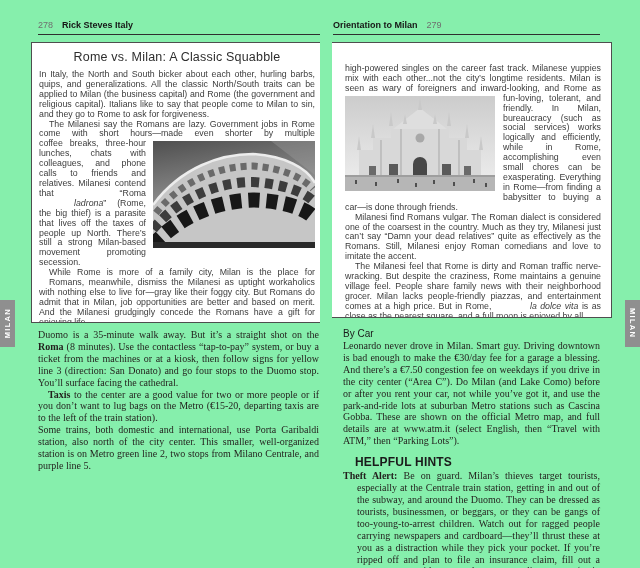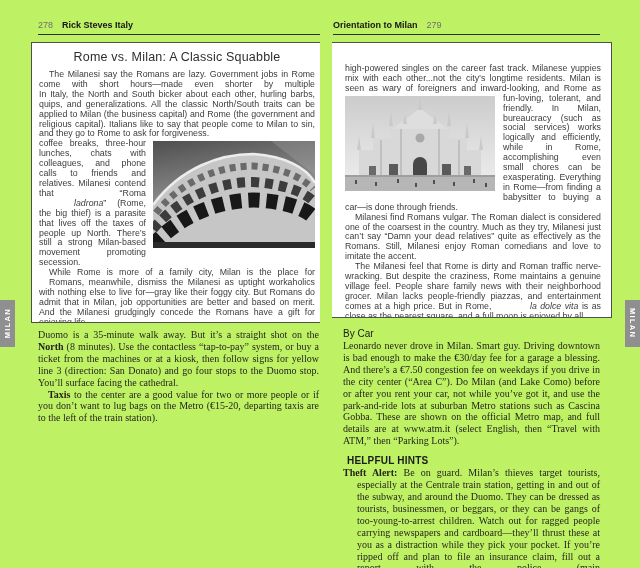--- a/index.html
+++ b/index.html
@@ -1,18 +1,18 @@
 <!DOCTYPE html>
 <html><head>
 <meta charset="utf-8">
 <style>
   * { box-sizing: border-box; }
   html,body { margin:0; padding:0; background:#ffffff; }
   .spread {
-    position:relative; width:640px; height:568px; background:#bef264;
+    position:relative; width:640px; height:568px; background:#86efac;
     font-family:"Liberation Sans", sans-serif;
   }
 
   
   .hdr { position:absolute; top:20px; border-bottom:1px solid #2f2f2f; padding-bottom:4px; font-size:9px; line-height:10px; }
   .hdr-l { left:38px; width:282px; text-align:left; }
   .hdr-r { left:333px; width:267px; text-align:left; }
   .pnum { color:#6f6f6f; }
   .htitle { font-weight:bold; color:#161616; }
   .hdr-l .htitle { margin-left:9px; }
@@ -33,21 +33,21 @@
   .duomo { float:left;  width:150px; height:95px;  margin:2px 8px 3px 0; }
   .photo svg { display:block; width:100%; height:100%; }
 
   
   .main { position:absolute; }
   .main-l { left:38px;  top:329px; width:281px; }
   .main-r { left:343px; top:323px; width:257px; }
   .sp { margin:0; font-family:"Liberation Serif", serif; font-size:10px; line-height:11.9px; color:#221f1c; text-align:justify; }
   .sp b { font-weight:bold; }
   h3.subhead { margin:5px 0 1px; font-size:10px; font-weight:normal; color:#1a1a1a; font-family:"Liberation Sans",sans-serif; }
-  h2.hh { margin:8px 4px 1px; font-size:10px; font-weight:bold; color:#1a1a1a; letter-spacing:.2px; font-family:"Liberation Sans",sans-serif; }
+  h2.hh { margin:8px 12px 1px; font-size:12px; font-weight:bold; color:#1a1a1a; letter-spacing:.2px; font-family:"Liberation Sans",sans-serif; }
   .hang { padding-left:14px; text-indent:-14px; }
 
   
   .tab { position:absolute; top:300px; width:15px; height:47px; background:#8f8f8f;
          display:flex; align-items:center; justify-content:center; }
   .tab-l { left:0; }
   .tab-r { left:625px; }
   .tabtxt { writing-mode:vertical-rl; color:#ffffff; font-weight:bold; font-size:7.5px; letter-spacing:1.3px; }
   .tab-l .tabtxt { transform:rotate(180deg); }
 </style>
@@ -59,22 +59,22 @@
   <header class="hdr hdr-l">
     <span class="pnum">278</span><span class="htitle">Rick Steves Italy</span>
   </header>
 
   <header class="hdr hdr-r">
     <span class="htitle">Orientation to Milan</span><span class="pnum">279</span>
   </header>
 
   <section class="box box-l">
     <h1 class="boxtitle">Rome vs. Milan: A Classic Squabble</h1>
+    <p class="bp">In Italy, the North and South bicker about each other, hurling barbs, quips, and generalizations. All the classic North/South traits can be applied to Milan (the business capital) and Rome (the government and religious capital). Italians like to say that people come to Milan to sin, and they go to Rome to ask for forgiveness.</p>
     <p class="bp ind cont">The Milanesi say the Romans are lazy. Government jobs in Rome come with short hours—made even shorter by multiple</p>
-    <p class="bp">In Italy, the North and South bicker about each other, hurling barbs, quips, and generalizations. All the classic North/South traits can be applied to Milan (the business capital) and Rome (the government and religious capital). Italians like to say that people come to Milan to sin, and they go to Rome to ask for forgiveness.</p>
 
     <figure class="photo colo">
       <svg viewBox="0 0 162 107" preserveAspectRatio="none">
         <defs>
           <linearGradient id="csky" x1="0" y1="0" x2="0.25" y2="1">
             <stop offset="0" stop-color="#4f4f4f"></stop>
             <stop offset="0.55" stop-color="#8b8b8b"></stop>
             <stop offset="1" stop-color="#b2b2b2"></stop>
           </linearGradient>
         </defs>
@@ -145,22 +145,23 @@
         </g>
       </svg>
     </figure>
 
     <p class="bp">fun-loving, tolerant, and friendly. In Milan, bureaucracy (such as social services) works logically and efficiently, while in Rome, accomplishing even small chores can be exasperating. Everything in Rome—from finding a babysitter to buying a car—is done through friends.</p>
     <p class="bp ind">Milanesi find Romans vulgar. The Roman dialect is considered one of the coarsest in the country. Much as they try, Milanesi just can’t say “Damn your dead relatives” quite as effectively as the Romans. Still, Milanesi enjoy Roman comedians and love to imitate the accent.</p>
     <p class="bp ind"><span>The Milanesi feel that Rome is dirty and Roman traffic nerve-wracking. But despite the craziness, Rome maintains a genuine village feel. People share family news with their neighborhood grocer. Milan lacks people-friendly piazzas, and entertainment comes at a high price. But in Rome, </span><i>la dolce vita</i><span> is as close as the nearest square, and a full moon is enjoyed by all.</span></p>
   </section>
 
   <section class="main main-l">
-    <p class="sp"><span>Duomo is a 35-minute walk away. But it’s a straight shot on the </span><b>North</b><span> (8 minutes). Use the contactless “tap-to-pay” system, or buy a ticket from the machines or at a kiosk, then follow signs for yellow line 3 (direction: San Donato) and go four stops to the Duomo stop. You’ll surface facing the cathedral.</span></p>
+    <p class="sp"><span>Duomo is a 35-minute walk away. But it’s a straight shot on the </span><b>Roma</b><span> (8 minutes). Use the contactless “tap-to-pay” system, or buy a ticket from the machines or at a kiosk, then follow signs for yellow line 3 (direction: San Donato) and go four stops to the Duomo stop. You’ll surface facing the cathedral.</span></p>
     <p class="sp ind"><b>Taxis</b><span> to the center are a good value for two or more people or if you don’t want to lug bags on the Metro (€15-20, departing taxis are to the left of the train station).</span></p>
+    <p class="sp">Some trains, both domestic and international, use Porta Garibaldi station, also north of the city center. This smaller, well-organized station is on Metro green line 2, two stops from Milano Centrale, and purple line 5.</p>
   </section>
 
   <section class="main main-r">
     <h3 class="subhead">By Car</h3>
     <p class="sp">Leonardo never drove in Milan. Smart guy. Driving downtown is bad enough to make the €30/day fee for a garage a blessing. And there’s a €7.50 congestion fee on weekdays if you drive in the city center (“Area C”). Do Milan (and Lake Como) before or after you rent your car, not while you’ve got it, and use the park-and-ride lots at suburban Metro stations such as Cascina Gobba. These are shown on the official Metro map, and full details are at www.atm.it (select English, then “Travel with ATM,” then “Parking Lots”).</p>
     <h2 class="hh">HELPFUL HINTS</h2>
     <p class="sp hang cont"><b>Theft Alert:</b><span> Be on guard. Milan’s thieves target tourists, especially at the Centrale train station, getting in and out of the subway, and around the Duomo. They can be dressed as tourists, businessmen, or beggars, or they can be gangs of too-young-to-arrest children. Watch out for ragged people carrying newspapers and cardboard—they’ll thrust these at you as a distraction while they pick your pocket. If you’re ripped off and plan to file an insurance claim, fill out a report with the police (main</span></p>
   </section>
 
   <div class="tab tab-l">

